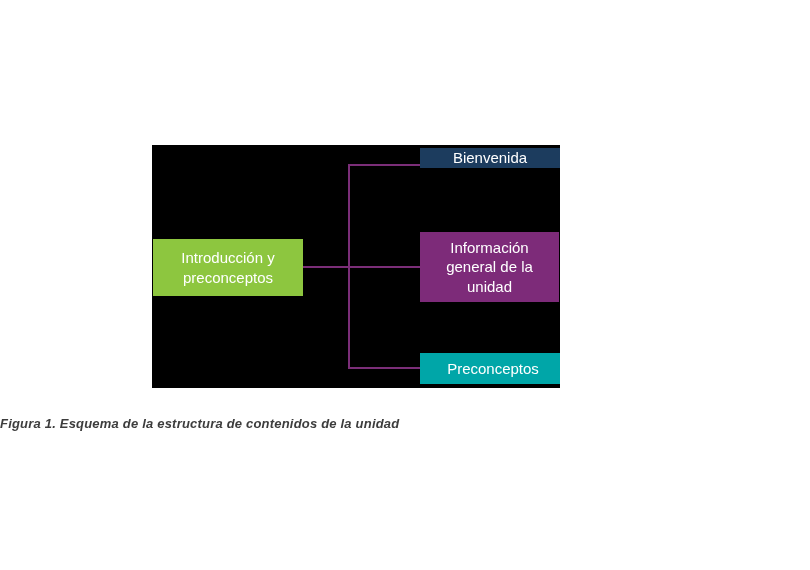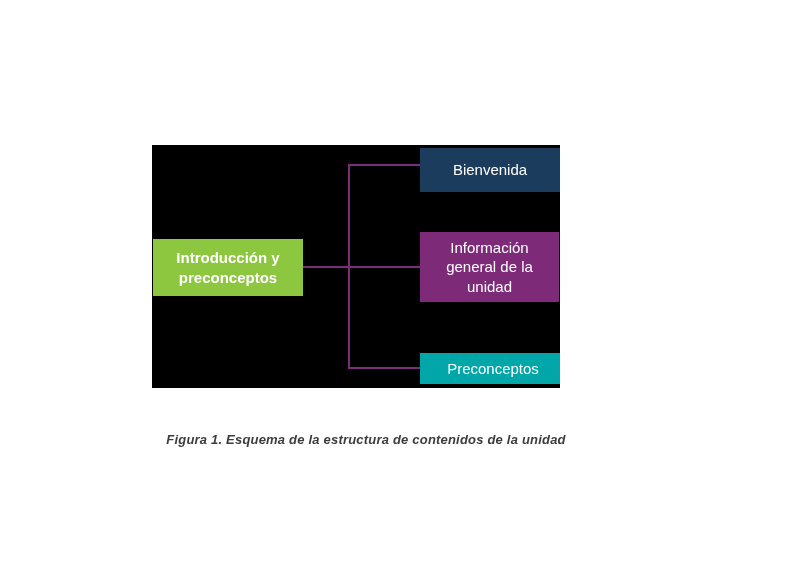--- a/index.html
+++ b/index.html
@@ -33,27 +33,26 @@
     font-size: 15px;
     line-height: 1.3;
     padding: 2px 10px;
   }
   .node-root {
     left: 153px;
     top: 239px;
     width: 150px;
     height: 57px;
     background: #8dc63f;
-    font-weight: bold;
   }
   .node-child-1 {
     left: 420px;
     top: 148px;
     width: 140px;
-    height: 44px;
+    height: 20px;
     background: #1c3c5e;
   }
   .node-child-2 {
     left: 420px;
     top: 232px;
     width: 139px;
     height: 70px;
     background: #7d2b79;
   }
   .node-child-3 {
@@ -70,27 +69,25 @@
   .conn-root { left: 303px; top: 266px; width: 46px; height: 2px; }
   .conn-spine { left: 348px; top: 164px; width: 2px; height: 205px; }
   .conn-branch-1 { left: 350px; top: 164px; width: 70px; height: 2px; }
   .conn-branch-2 { left: 350px; top: 266px; width: 70px; height: 2px; }
   .conn-branch-3 { left: 350px; top: 367px; width: 70px; height: 2px; }
   .caption {
     position: absolute;
     left: 0;
     top: 416px;
     width: 732px;
-    text-align: center;
     font-size: 13px;
     font-weight: bold;
     font-style: italic;
     color: #3d3d3d;
     letter-spacing: 0.2px;
-    margin-top: 16px;
   }
 </style>
 </head>
 <body>
 
 <div class="stage">
 
   <div class="panel" style="background-color: rgb(0, 0, 0);">
 
     

